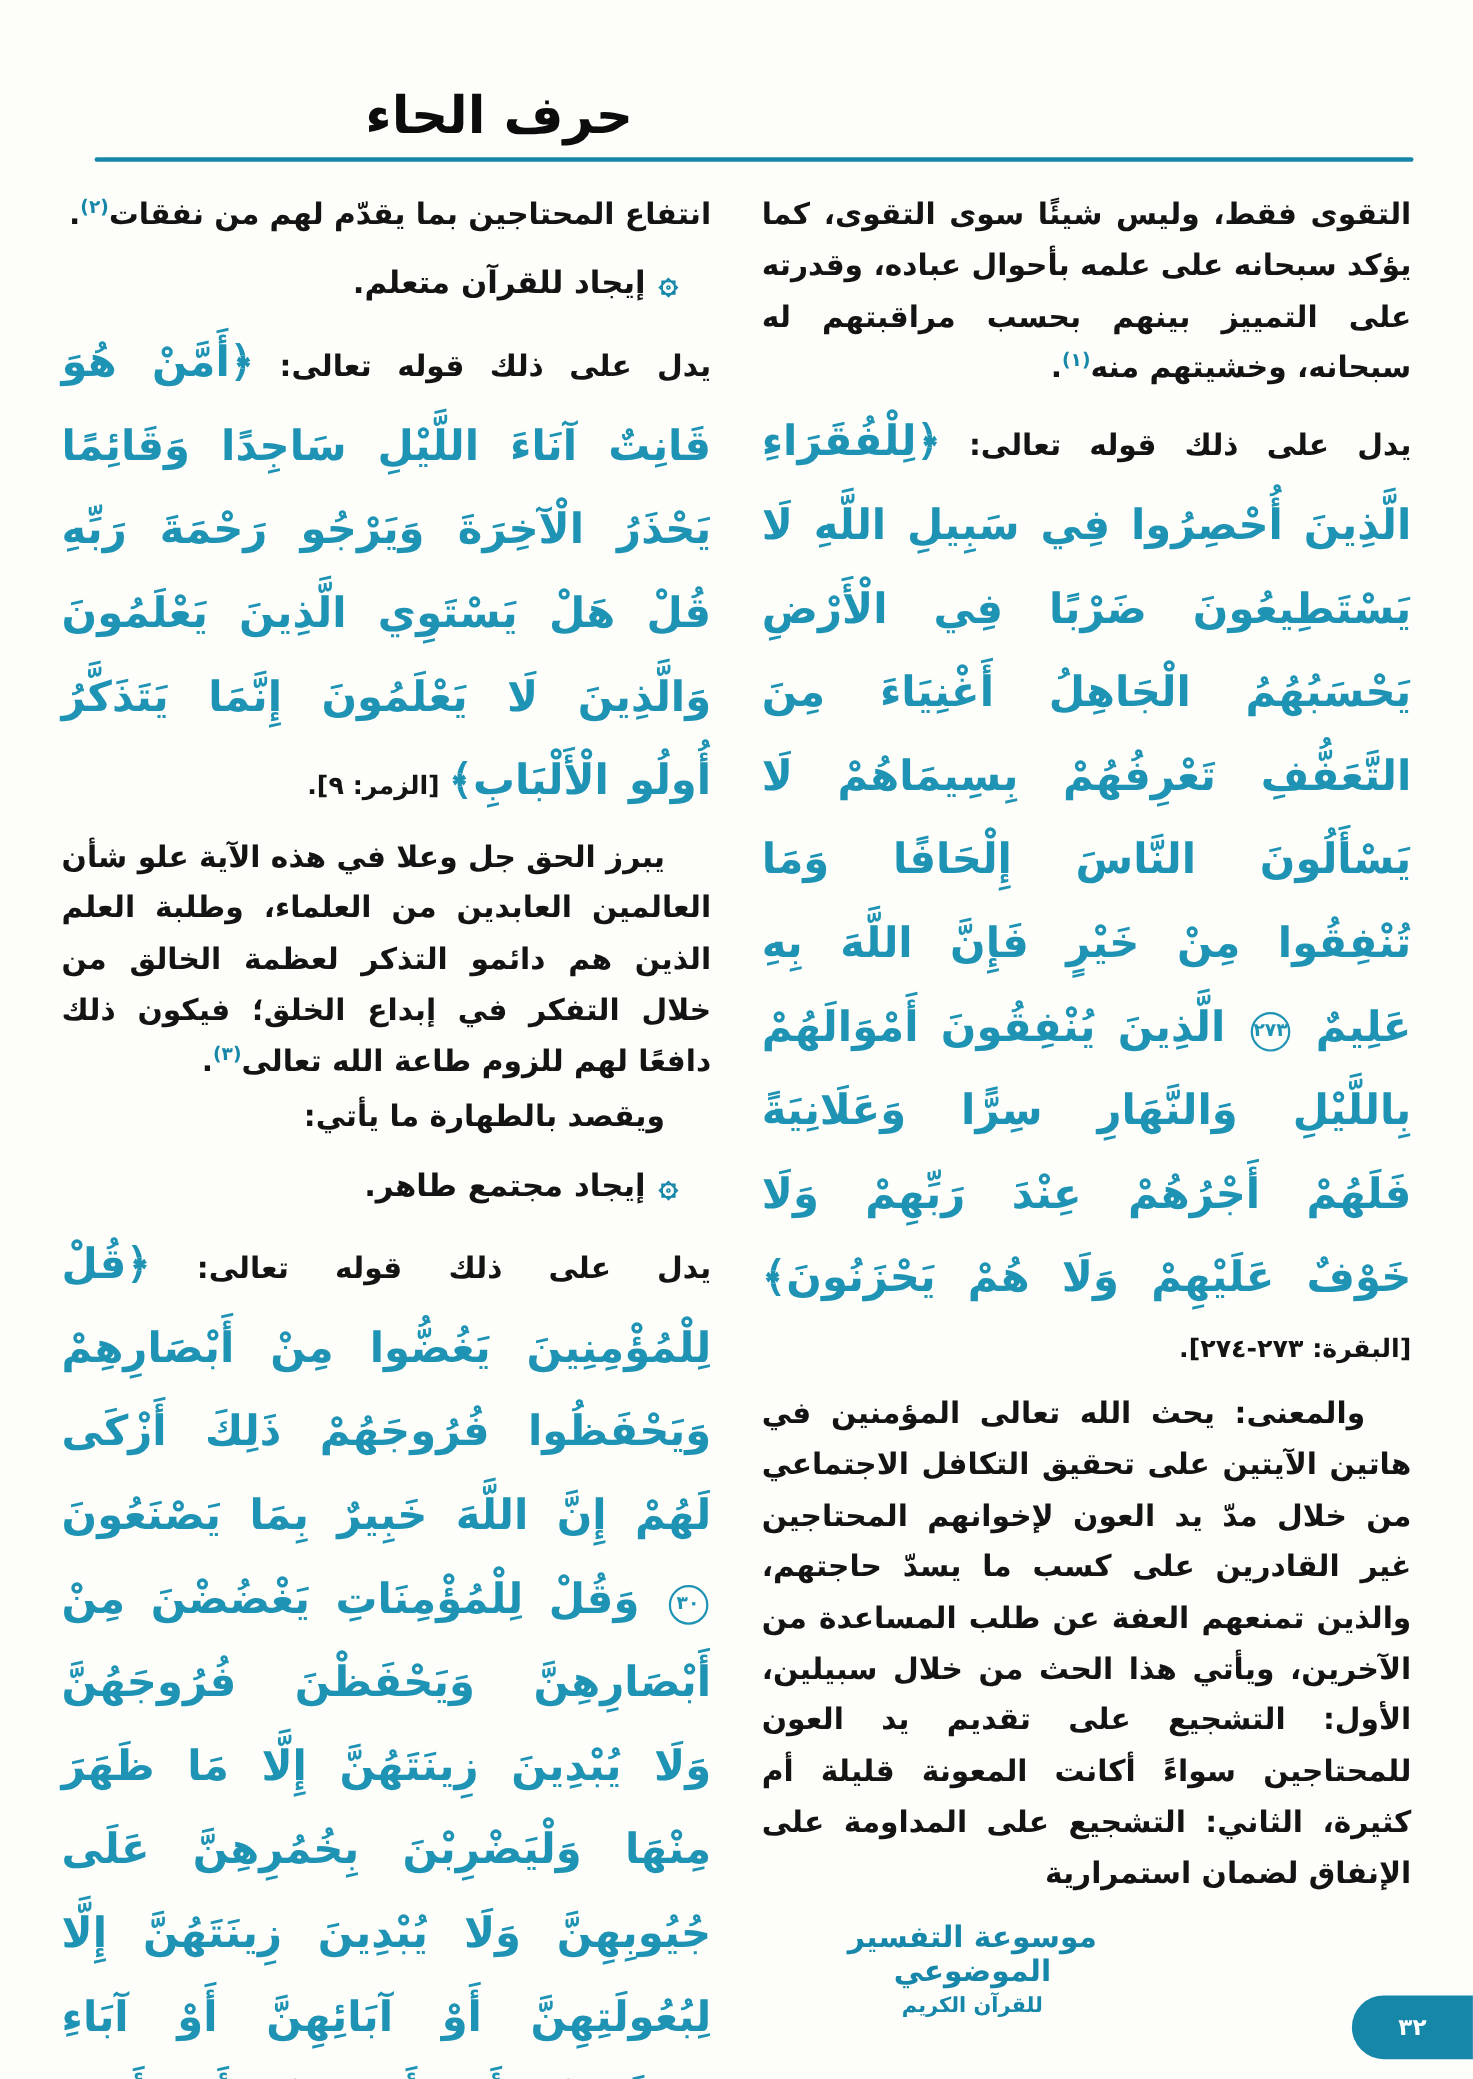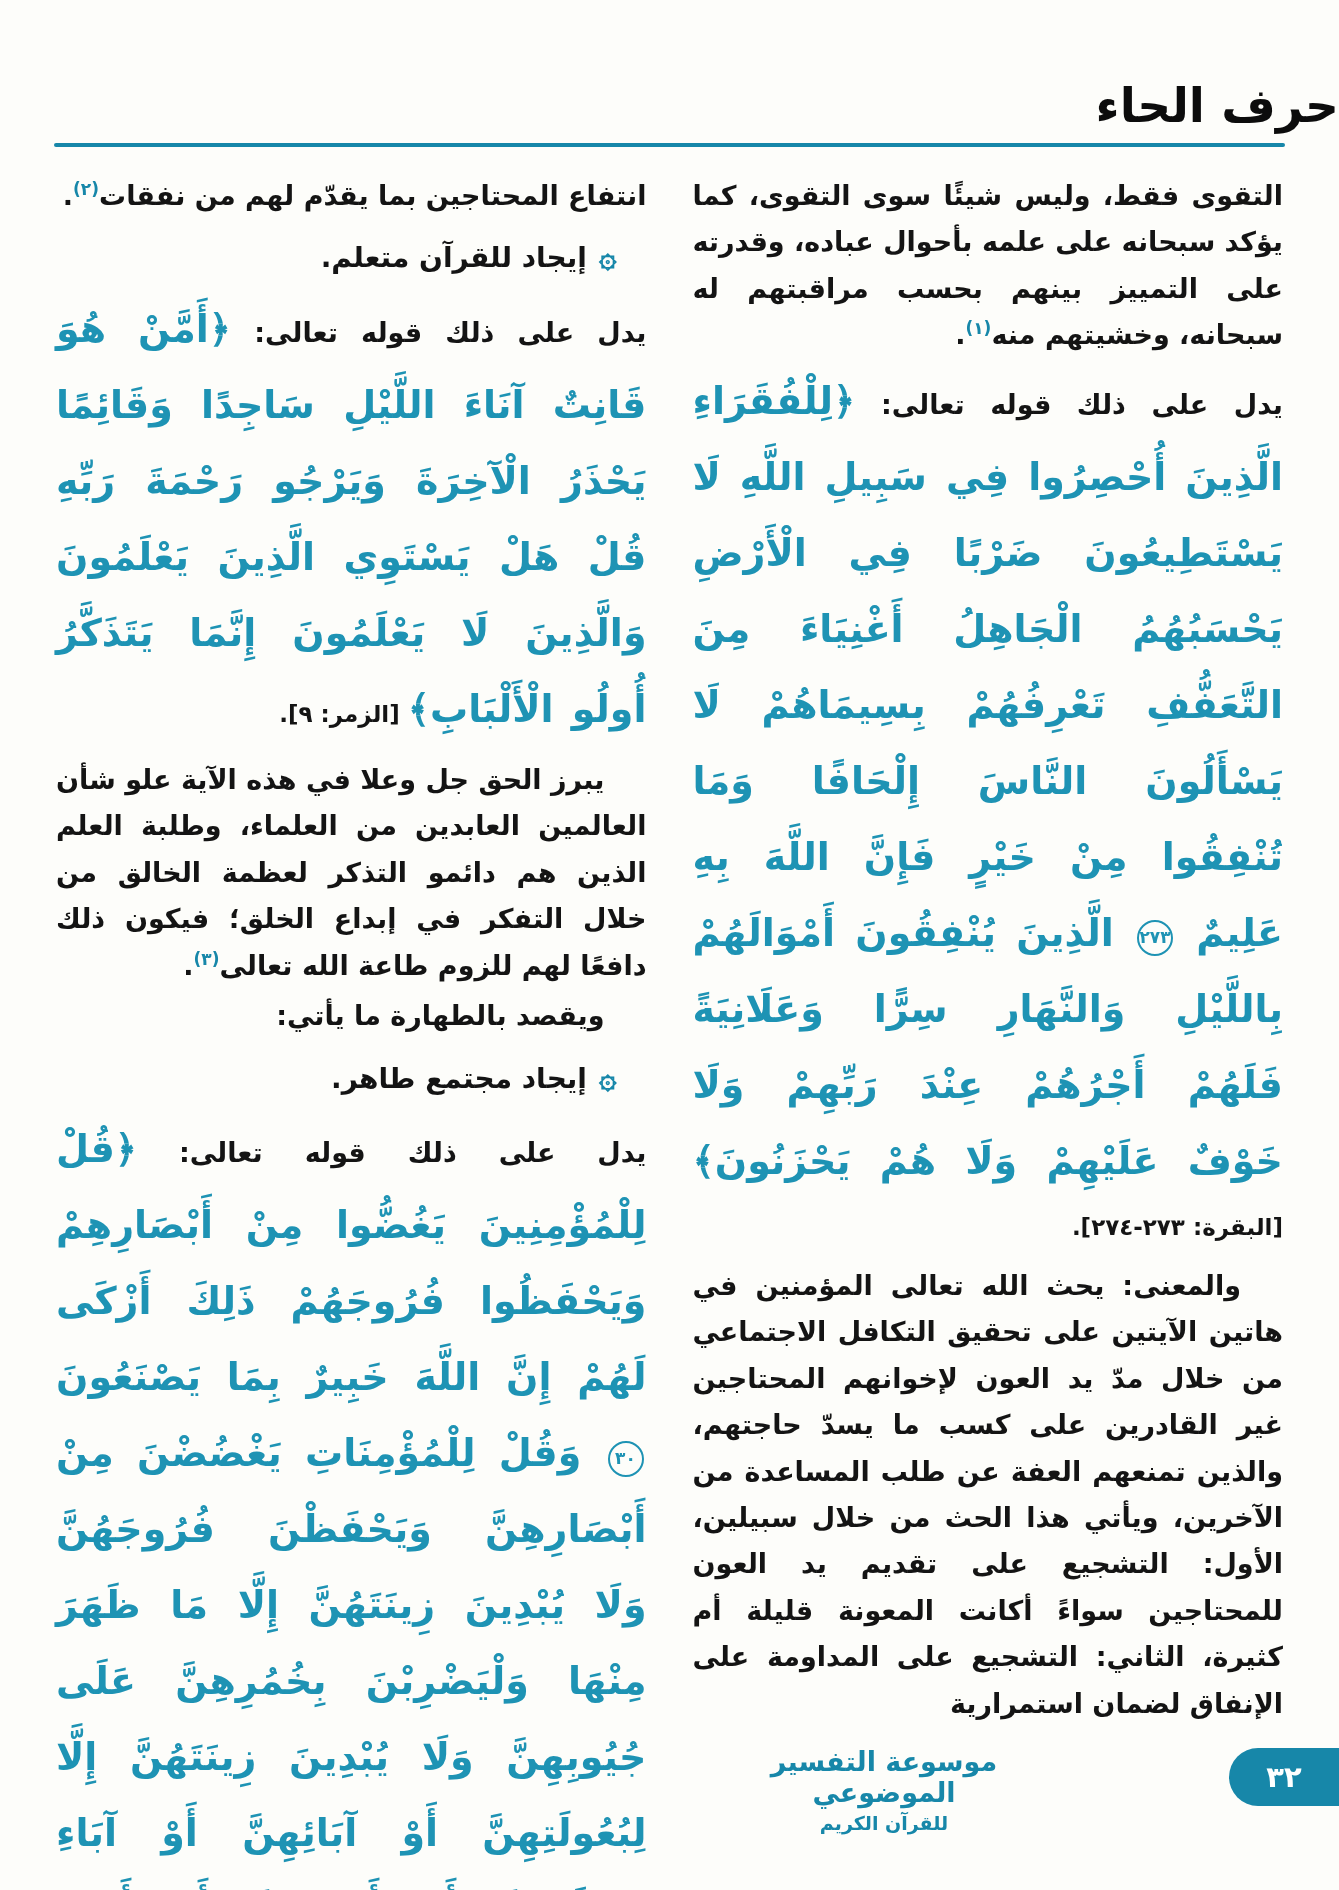--- a/index.html
+++ b/index.html
@@ -4,21 +4,21 @@
 <style>
   * { margin:0; padding:0; box-sizing:border-box; }
   html,body { background:#e9e9e7; }
   .page {
     position:relative; width:1339px; height:1890px; margin:0 auto;
     background:#fdfdfa; overflow:hidden; direction:rtl;
     font-family:"DejaVu Sans", sans-serif; color:#141414;
     --accent:#1787a9; --verse:#1e93b4; --ink:#141414;
   }
   
-  .page-header { padding-top:78px; text-align:right; }
+  .page-header { padding-top:78px; text-align:left;padding-left:32px; }
   .chapter-title { display:inline-block; font-size:47px; font-weight:bold; color:#0c0c0c; margin-left:300px; }
   .header-rule { height:4px; background:var(--accent); margin:10px 54px 0 54px; border-radius:2px; }
   
   .columns { display:flex; gap:46px; padding:26px 56px 0 56px; align-items:stretch; }
   .column { flex:1 1 0; display:flex; flex-direction:column; min-height:1555px; }
   .blocks { }
   .blk { font-size:27px; font-weight:700; line-height:1.72; color:var(--ink); text-align:justify; margin-bottom:4px; }
   .paragraph { text-indent:42px; }
   .paragraph.noindent { text-indent:0; }
   .heading { margin:12px 0 8px; padding-right:30px; text-align:right; font-size:28px; }
@@ -38,24 +38,24 @@
   .footnotes { margin-top:auto; padding-bottom:4px; }
   .fn-rule { height:2px; background:#1c1c1c; margin-bottom:10px; }
   .col-right .fn-rule { width:92%; }
   .col-left .fn-rule { width:45%; }
   .footnote { color:var(--accent); font-size:23px; font-weight:700; line-height:1.7; text-align:right; }
   
   .seal { position:absolute; top:1746px; right:318px; width:274px; text-align:center; color:var(--accent); }
   .seal-line1 { font-size:27px; font-weight:bold; line-height:1.15; }
   .seal-line2 { font-size:19px; font-weight:bold; margin-top:4px; }
   .page-number-badge {
-    position:absolute; top:1748px; right:0; width:110px; height:58px;
+    position:absolute; top:1814px; right:0; width:110px; height:58px;
     background:var(--accent); border-radius:32px 0 0 32px; color:#ffffff;
     display:flex; align-items:center; justify-content:center;
-    font-size:29px; font-weight:bold;
+    font-size:21px; font-weight:bold;
   }
 </style>
 </head>
 <body>
 
 <div class="page" style="--accent: #1787a9; --verse: #1e93b4; --ink: #141414;">
 
   <header class="page-header">
     <h1 class="chapter-title">حرف الحاء</h1>
     <div class="header-rule"></div>

